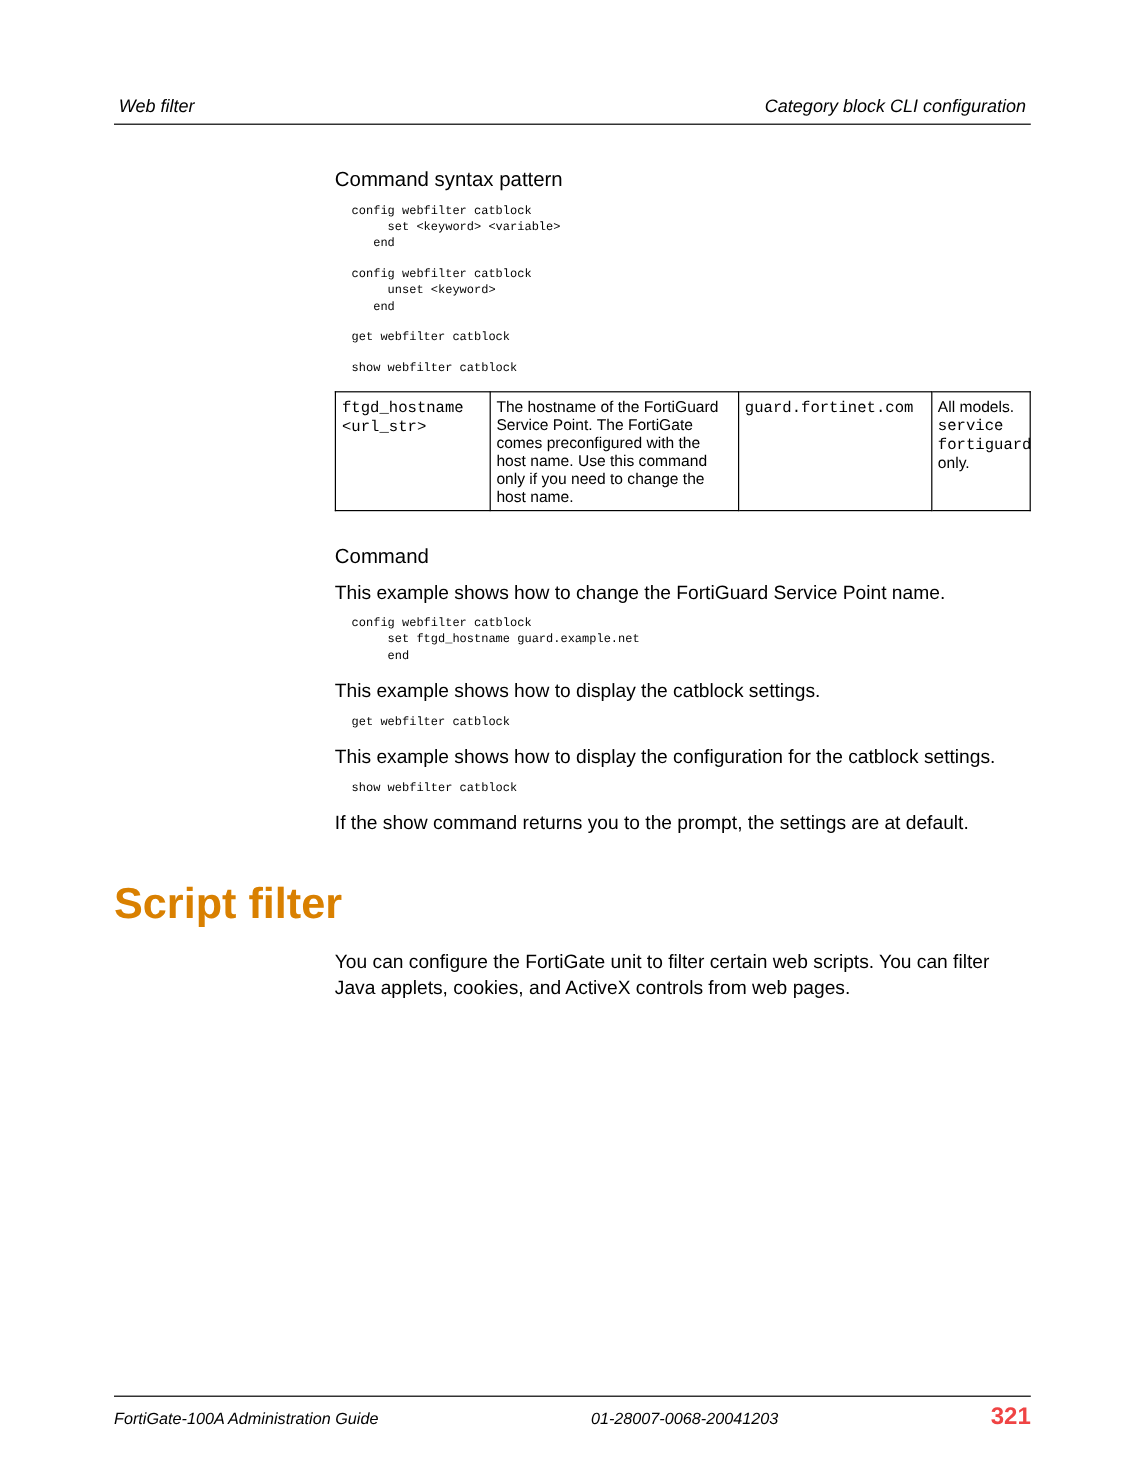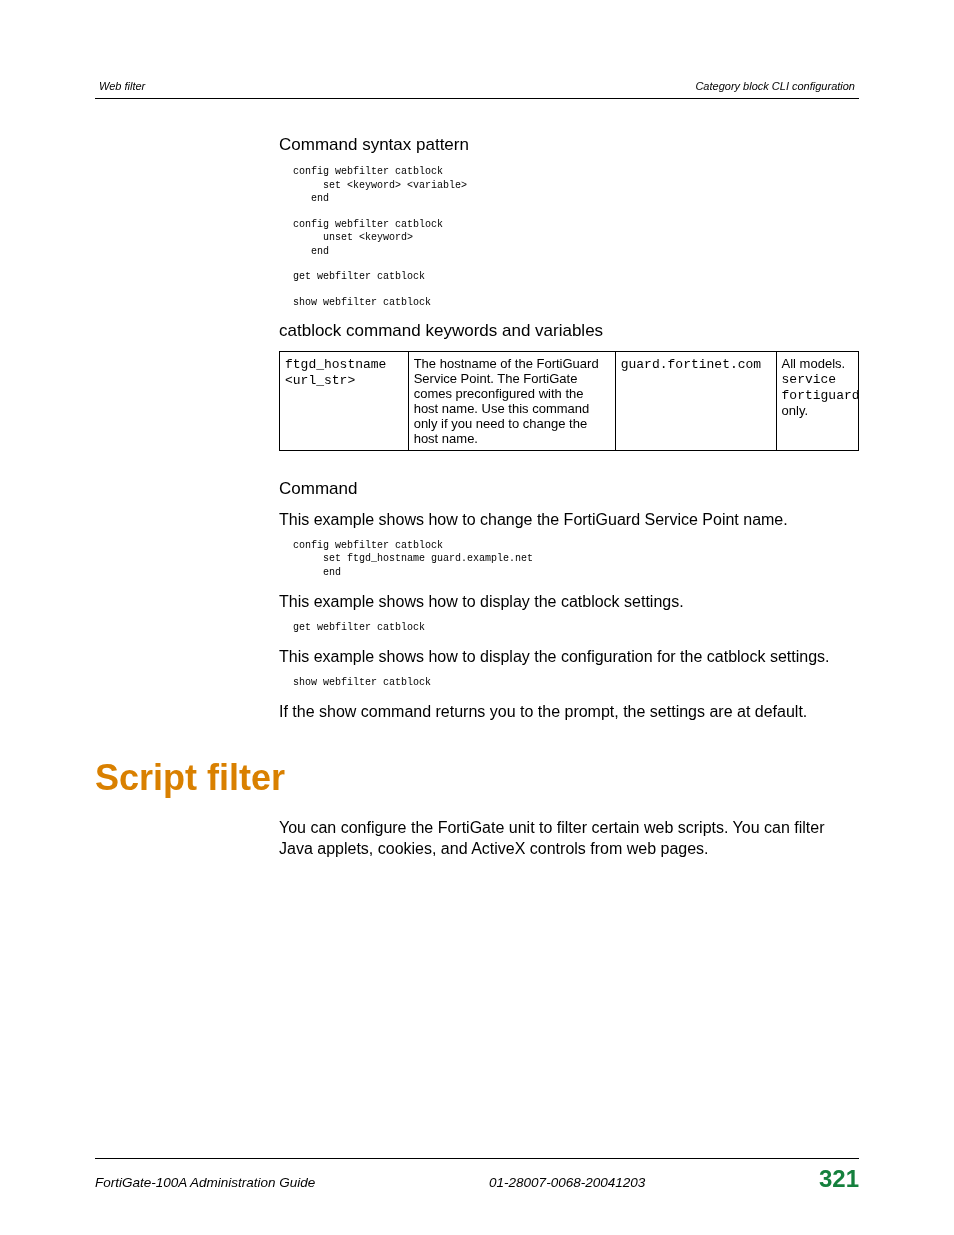--- a/index.html
+++ b/index.html
@@ -5,33 +5,33 @@
   * { box-sizing: border-box; margin: 0; padding: 0; }
   body {
     width: 954px;
     height: 1235px;
     background: #fff;
     font-family: Arial, Helvetica, sans-serif;
     color: #000;
     position: relative;
     padding: 80px 95px 0 95px;
   }
-  .hdr { display: flex; justify-content: space-between; font-style: italic; font-size: 11px; padding: 0 4px 6px 4px; }
+  .hdr { display: flex; justify-content: space-between; font-style: italic; font-size: 15px; padding: 0 4px 6px 4px; }
   .hrule { border: none; border-top: 1px solid #000; margin-bottom: 36px; }
   .content { padding-left: 184px; }
   .h-med { font-weight: normal; font-size: 17px; margin-bottom: 10px; }
   .codeblock { font-family: "Courier New", monospace; font-size: 10px; line-height: 1.35; white-space: pre; margin: 4px 0 12px 14px; }
   table { border-collapse: collapse; width: 100%; font-size: 13px; margin-bottom: 28px; table-layout: fixed; }
   th, td { border: 1px solid #000; padding: 4px 5px; vertical-align: top; text-align: left; }
   th { font-weight: bold; }
   .mono { font-family: Liberation Mono, monospace; font-size: 13px; }
   .body-text { font-size: 16px; line-height: 1.35; margin: 6px 0 8px 0; }
   .section-title { color: #d98000; font-family: Arial, sans-serif; font-size: 36px; font-weight: bold; margin: 34px 0 18px 0; }
   .footer { position: absolute; bottom: 42px; left: 95px; right: 95px; border-top: 1px solid #000; padding-top: 6px; display: flex; justify-content: space-between; align-items: baseline; font-style: italic; font-size: 13.5px; }
-  .pagenum { color: #15803d; font-weight: bold; font-size: 24px; font-style: normal; }
+  .pagenum { color: #ef4444; font-weight: bold; font-size: 20px; font-style: normal; }
   col.c1 { width: 128px; }
   col.c2 { width: 206px; }
   col.c3 { width: 160px; }
   col.c4 { width: 82px; }
 </style>
 </head>
 <body>
 
 <div class="hdr">
   <span>Web filter</span>
@@ -44,21 +44,20 @@
   <div class="h-med">Command syntax pattern</div>
   <div class="codeblock">config webfilter catblock
      set &lt;keyword&gt; &lt;variable&gt;
    end</div>
   <div class="codeblock">config webfilter catblock
      unset &lt;keyword&gt;
    end</div>
   <div class="codeblock">get webfilter catblock</div>
   <div class="codeblock">show webfilter catblock</div>
 
-  <div class="h-med" style="margin-top:8px">catblock command keywords and variables</div>
 
   <table>
     <colgroup>
         <col class="c1">
         <col class="c2">
         <col class="c3">
         <col class="c4">
       </colgroup>
     <tbody>
     <tr>

